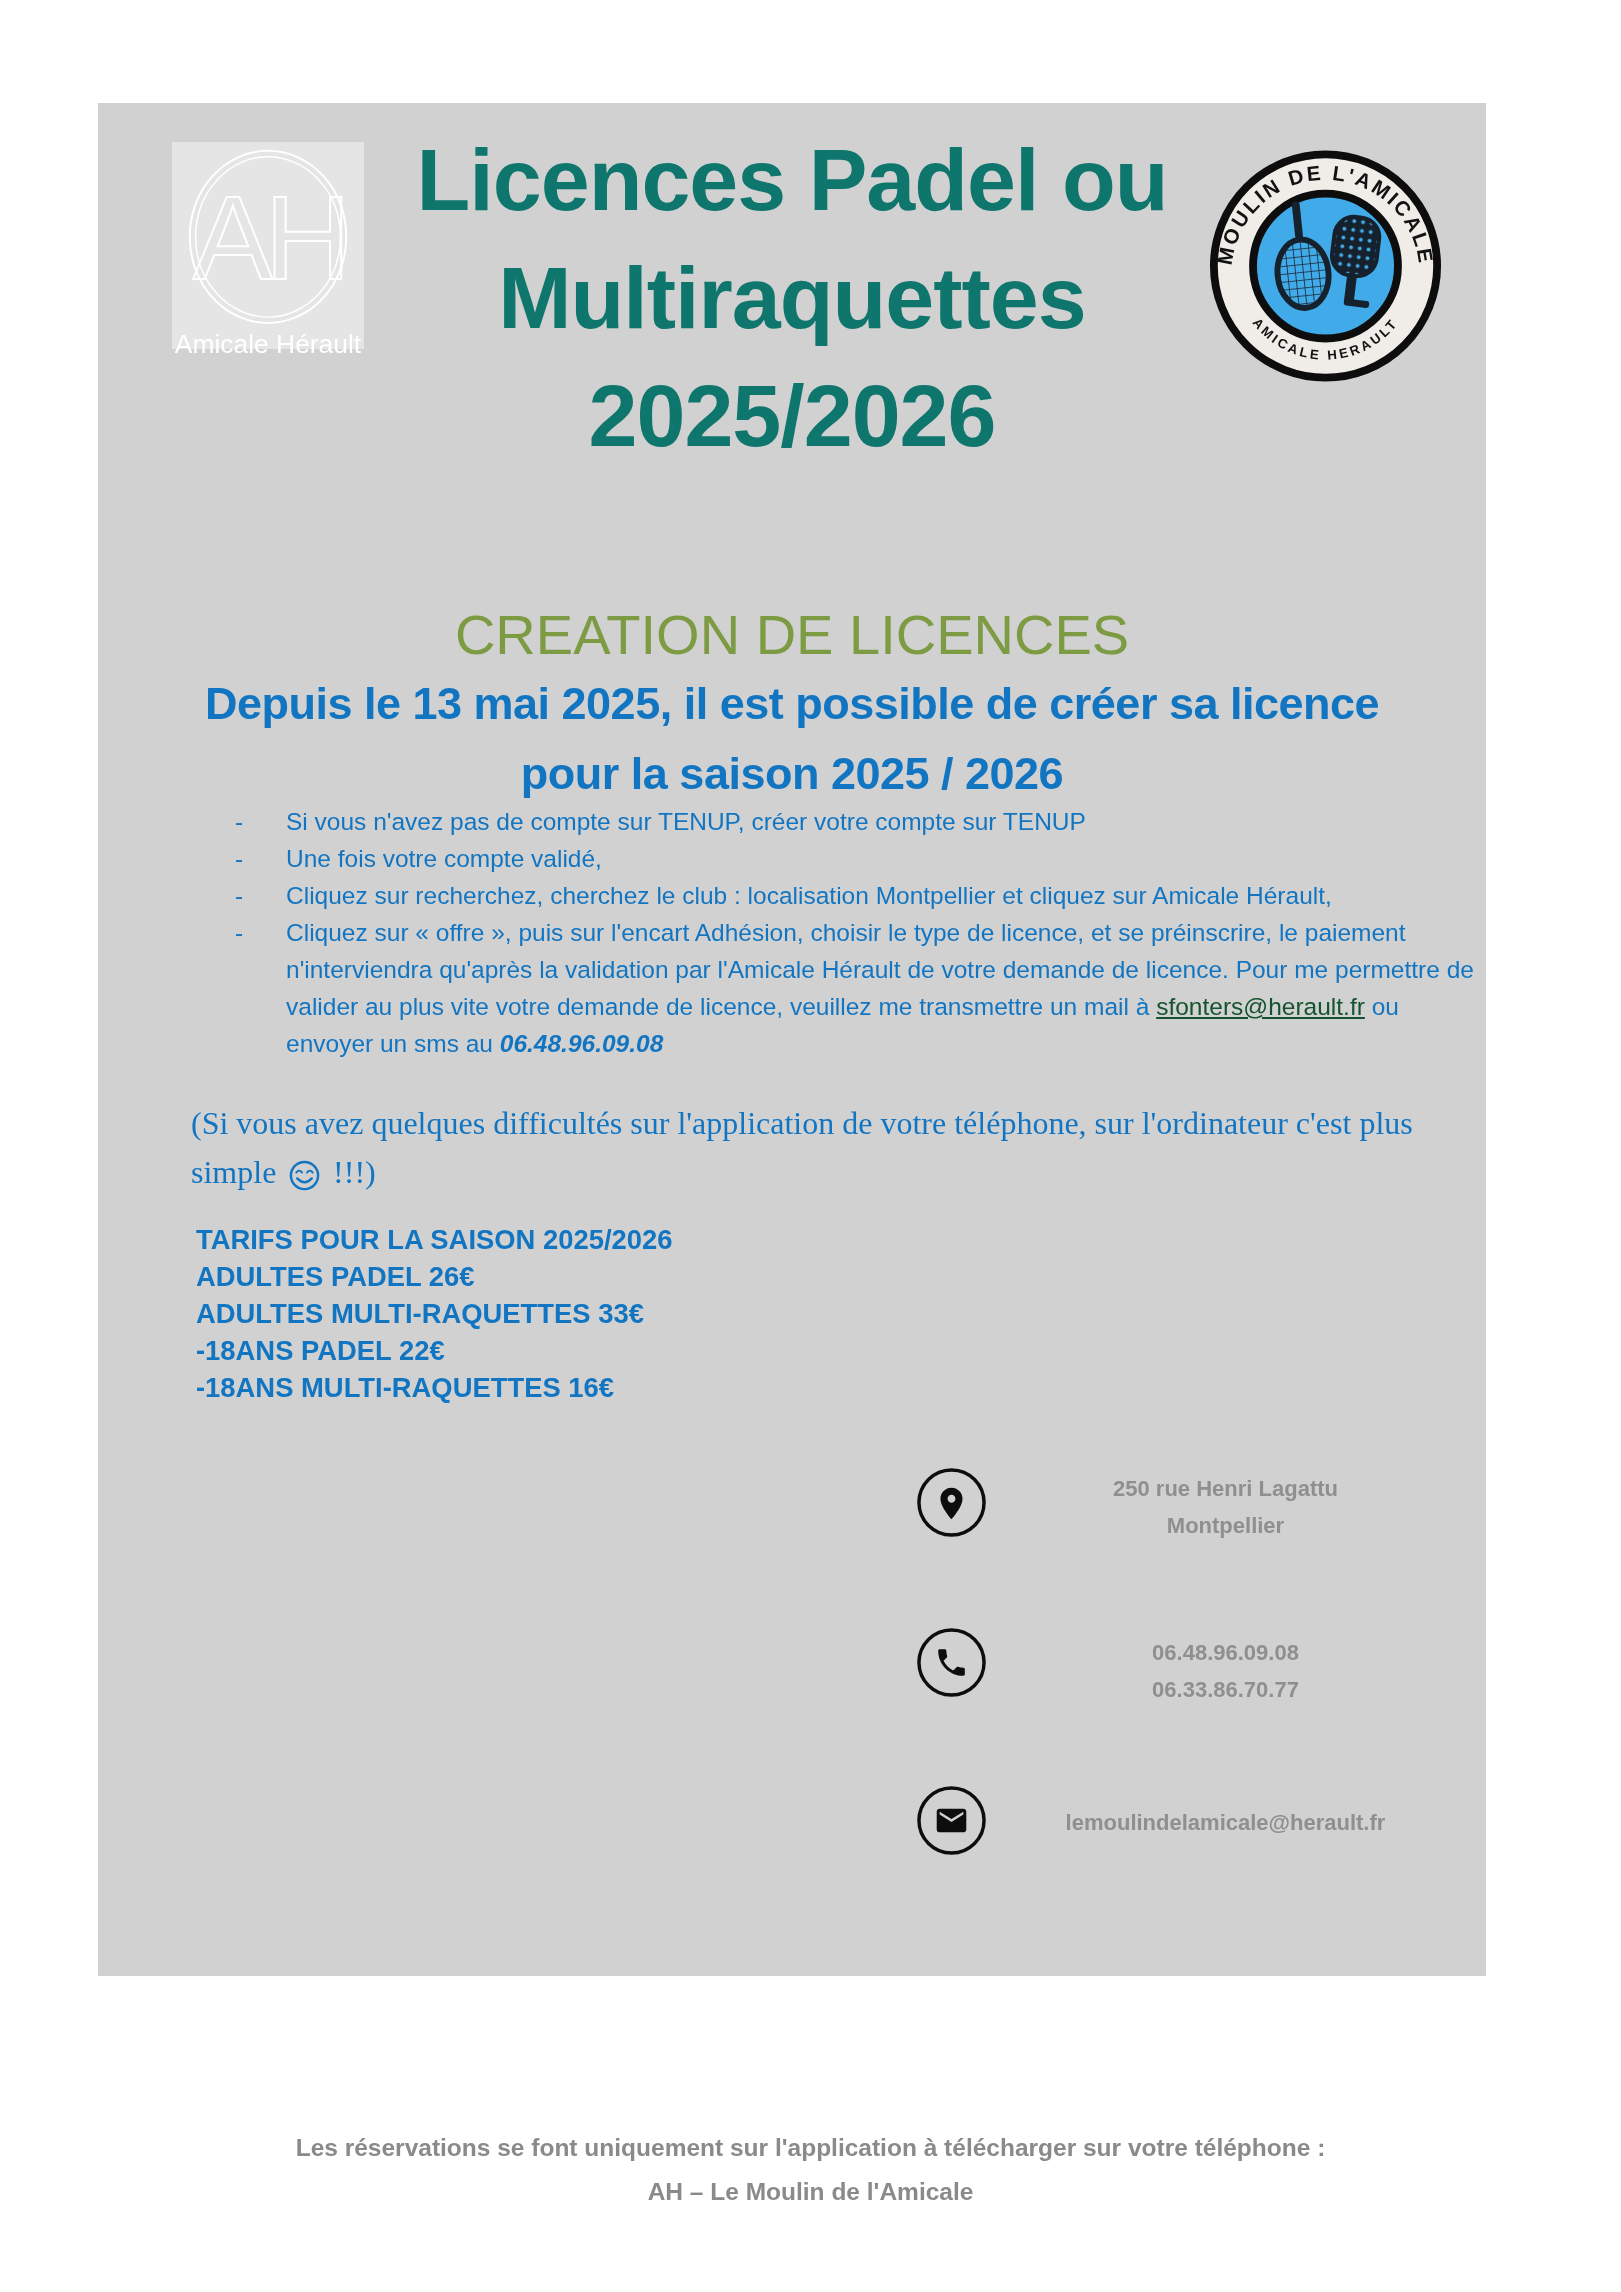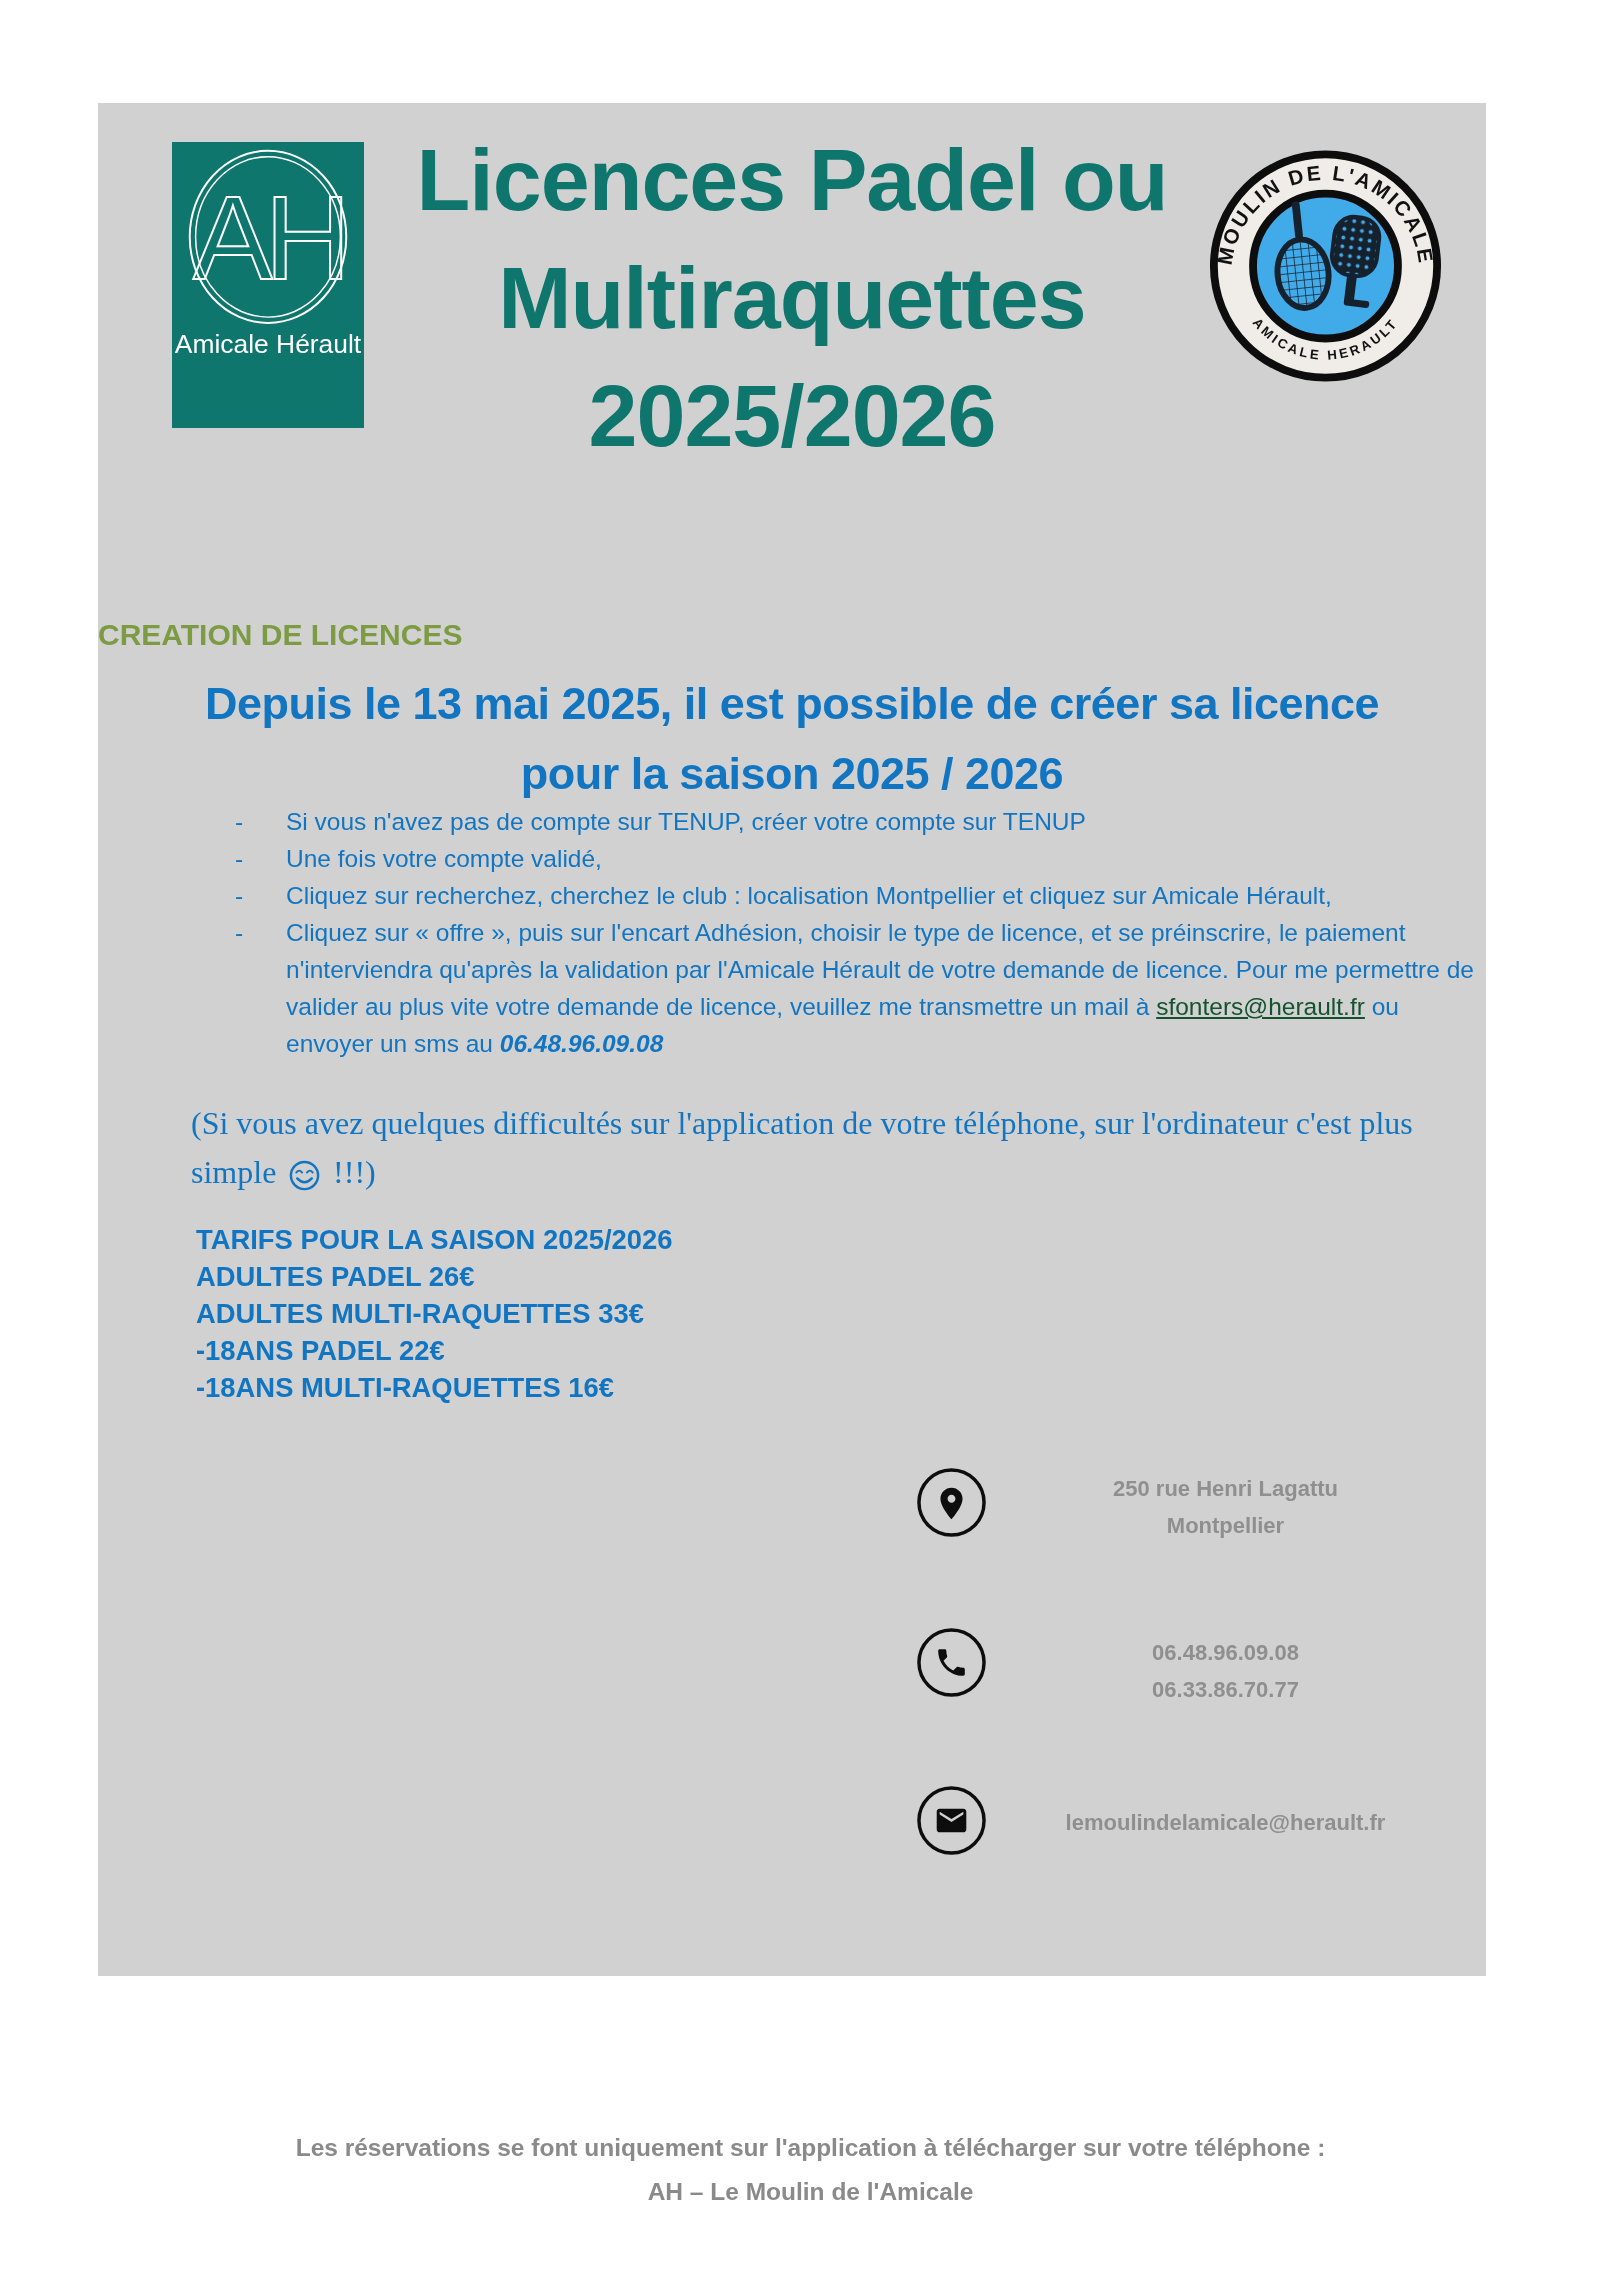--- a/index.html
+++ b/index.html
@@ -5,32 +5,32 @@
   html,body{margin:0;padding:0;}
   body{
     width:1621px;height:2293px;position:relative;background:#ffffff;
     font-family:"Liberation Sans",sans-serif;overflow:hidden;
   }
   .panel{
     position:absolute;left:98px;top:103px;width:1388px;height:1873px;
     background:#D1D1D1;
   }
   
-  .ah-logo{position:absolute;left:74px;top:39px;width:192px;height:286px;background:#0f766e;}
+  .ah-logo{position:absolute;left:74px;top:39px;width:192px;height:207px;background:#e5e5e5;}
   
   .badge{position:absolute;left:1110px;top:44px;width:235px;height:238px;}
   
   .title-block{
     position:absolute;left:0;top:17.6px;width:100%;text-align:center;
     color:#0f766e;font-weight:700;font-size:88px;line-height:118px;letter-spacing:-1px;
   }
   
   .h-green{
-    position:absolute;left:0;top:504px;width:100%;text-align:left;
-    color:#7C9B42;font-weight:700;font-size:30px;line-height:55px;white-space:nowrap;
+    position:absolute;left:0;top:504px;width:100%;text-align:center;
+    color:#7C9B42;font-weight:400;font-size:56px;line-height:55px;white-space:nowrap;
   }
   .h-blue{
     position:absolute;left:0;top:566px;width:100%;text-align:center;
     color:#1275C2;font-weight:700;font-size:45px;line-height:70px;letter-spacing:-0.5px;
   }
   .h-blue div{white-space:nowrap;}
   
   .bullets{
     position:absolute;left:137px;top:700px;width:1255px;
     color:#1275C2;font-size:24.5px;line-height:37px;

